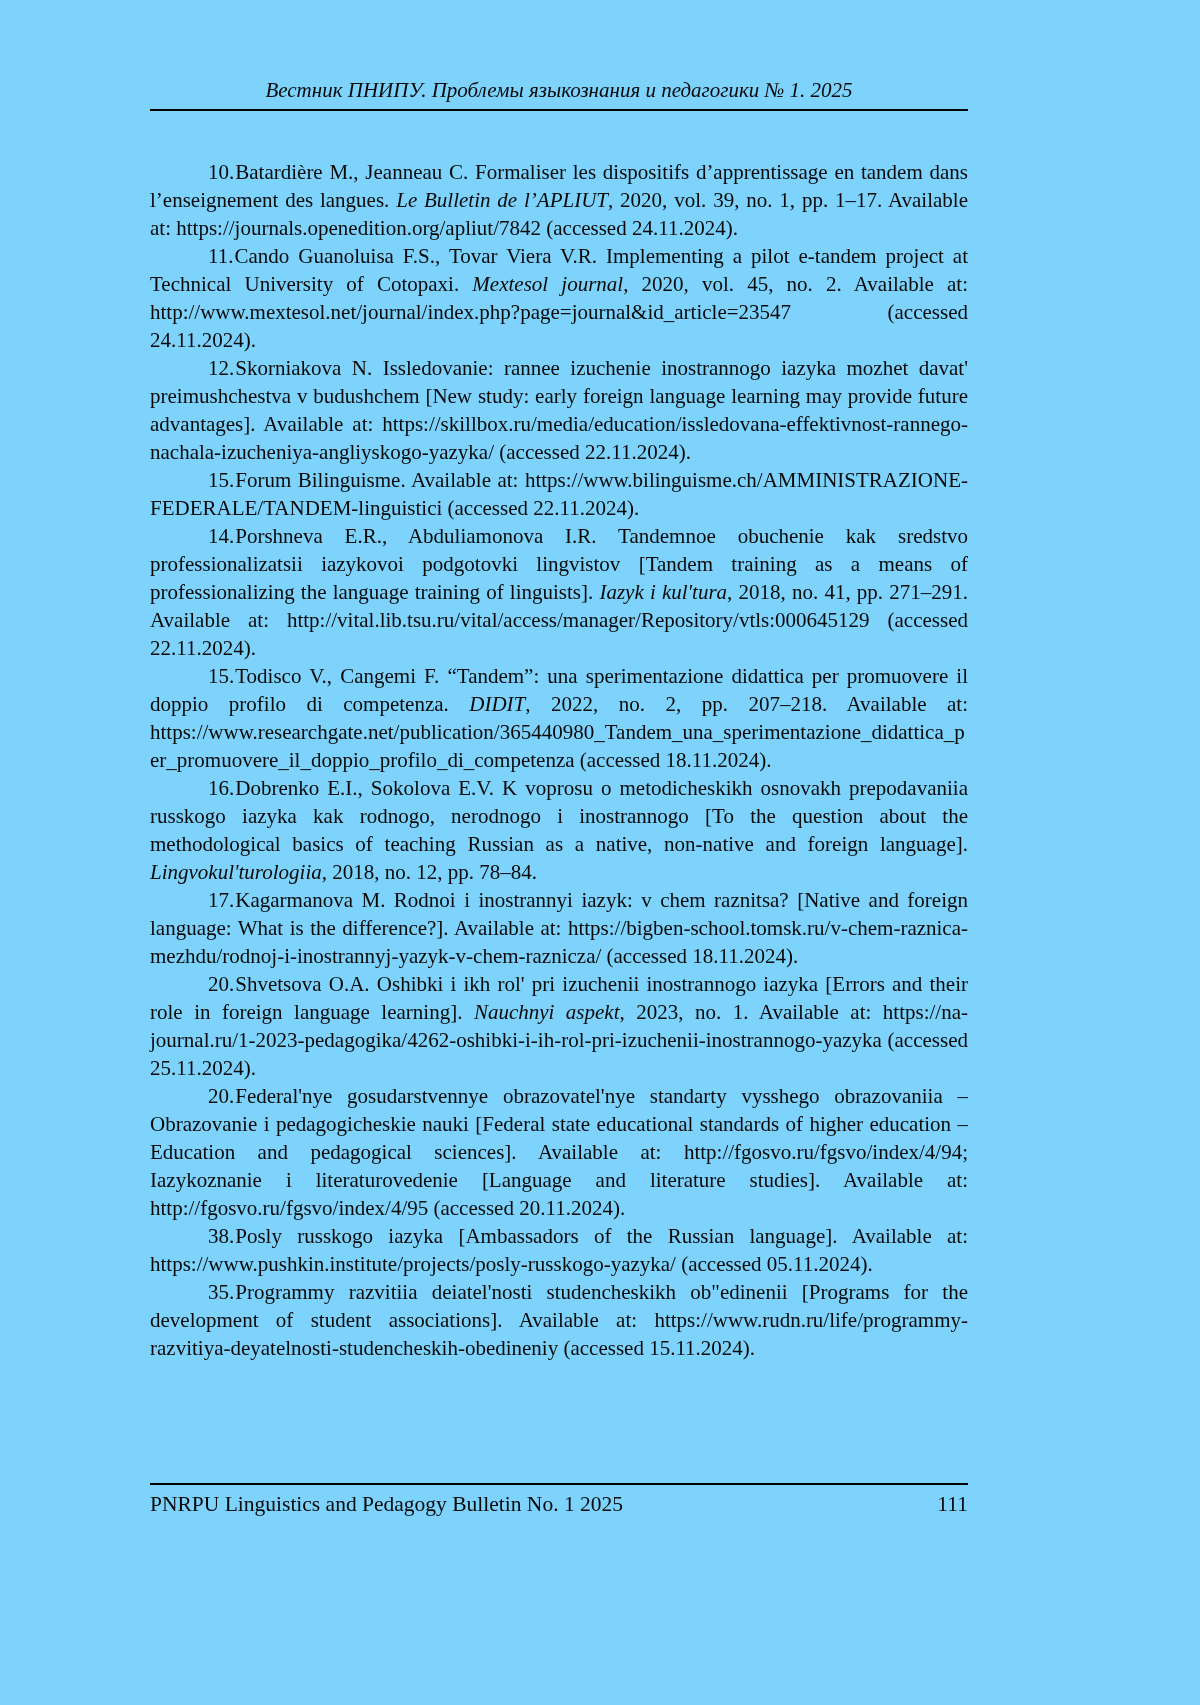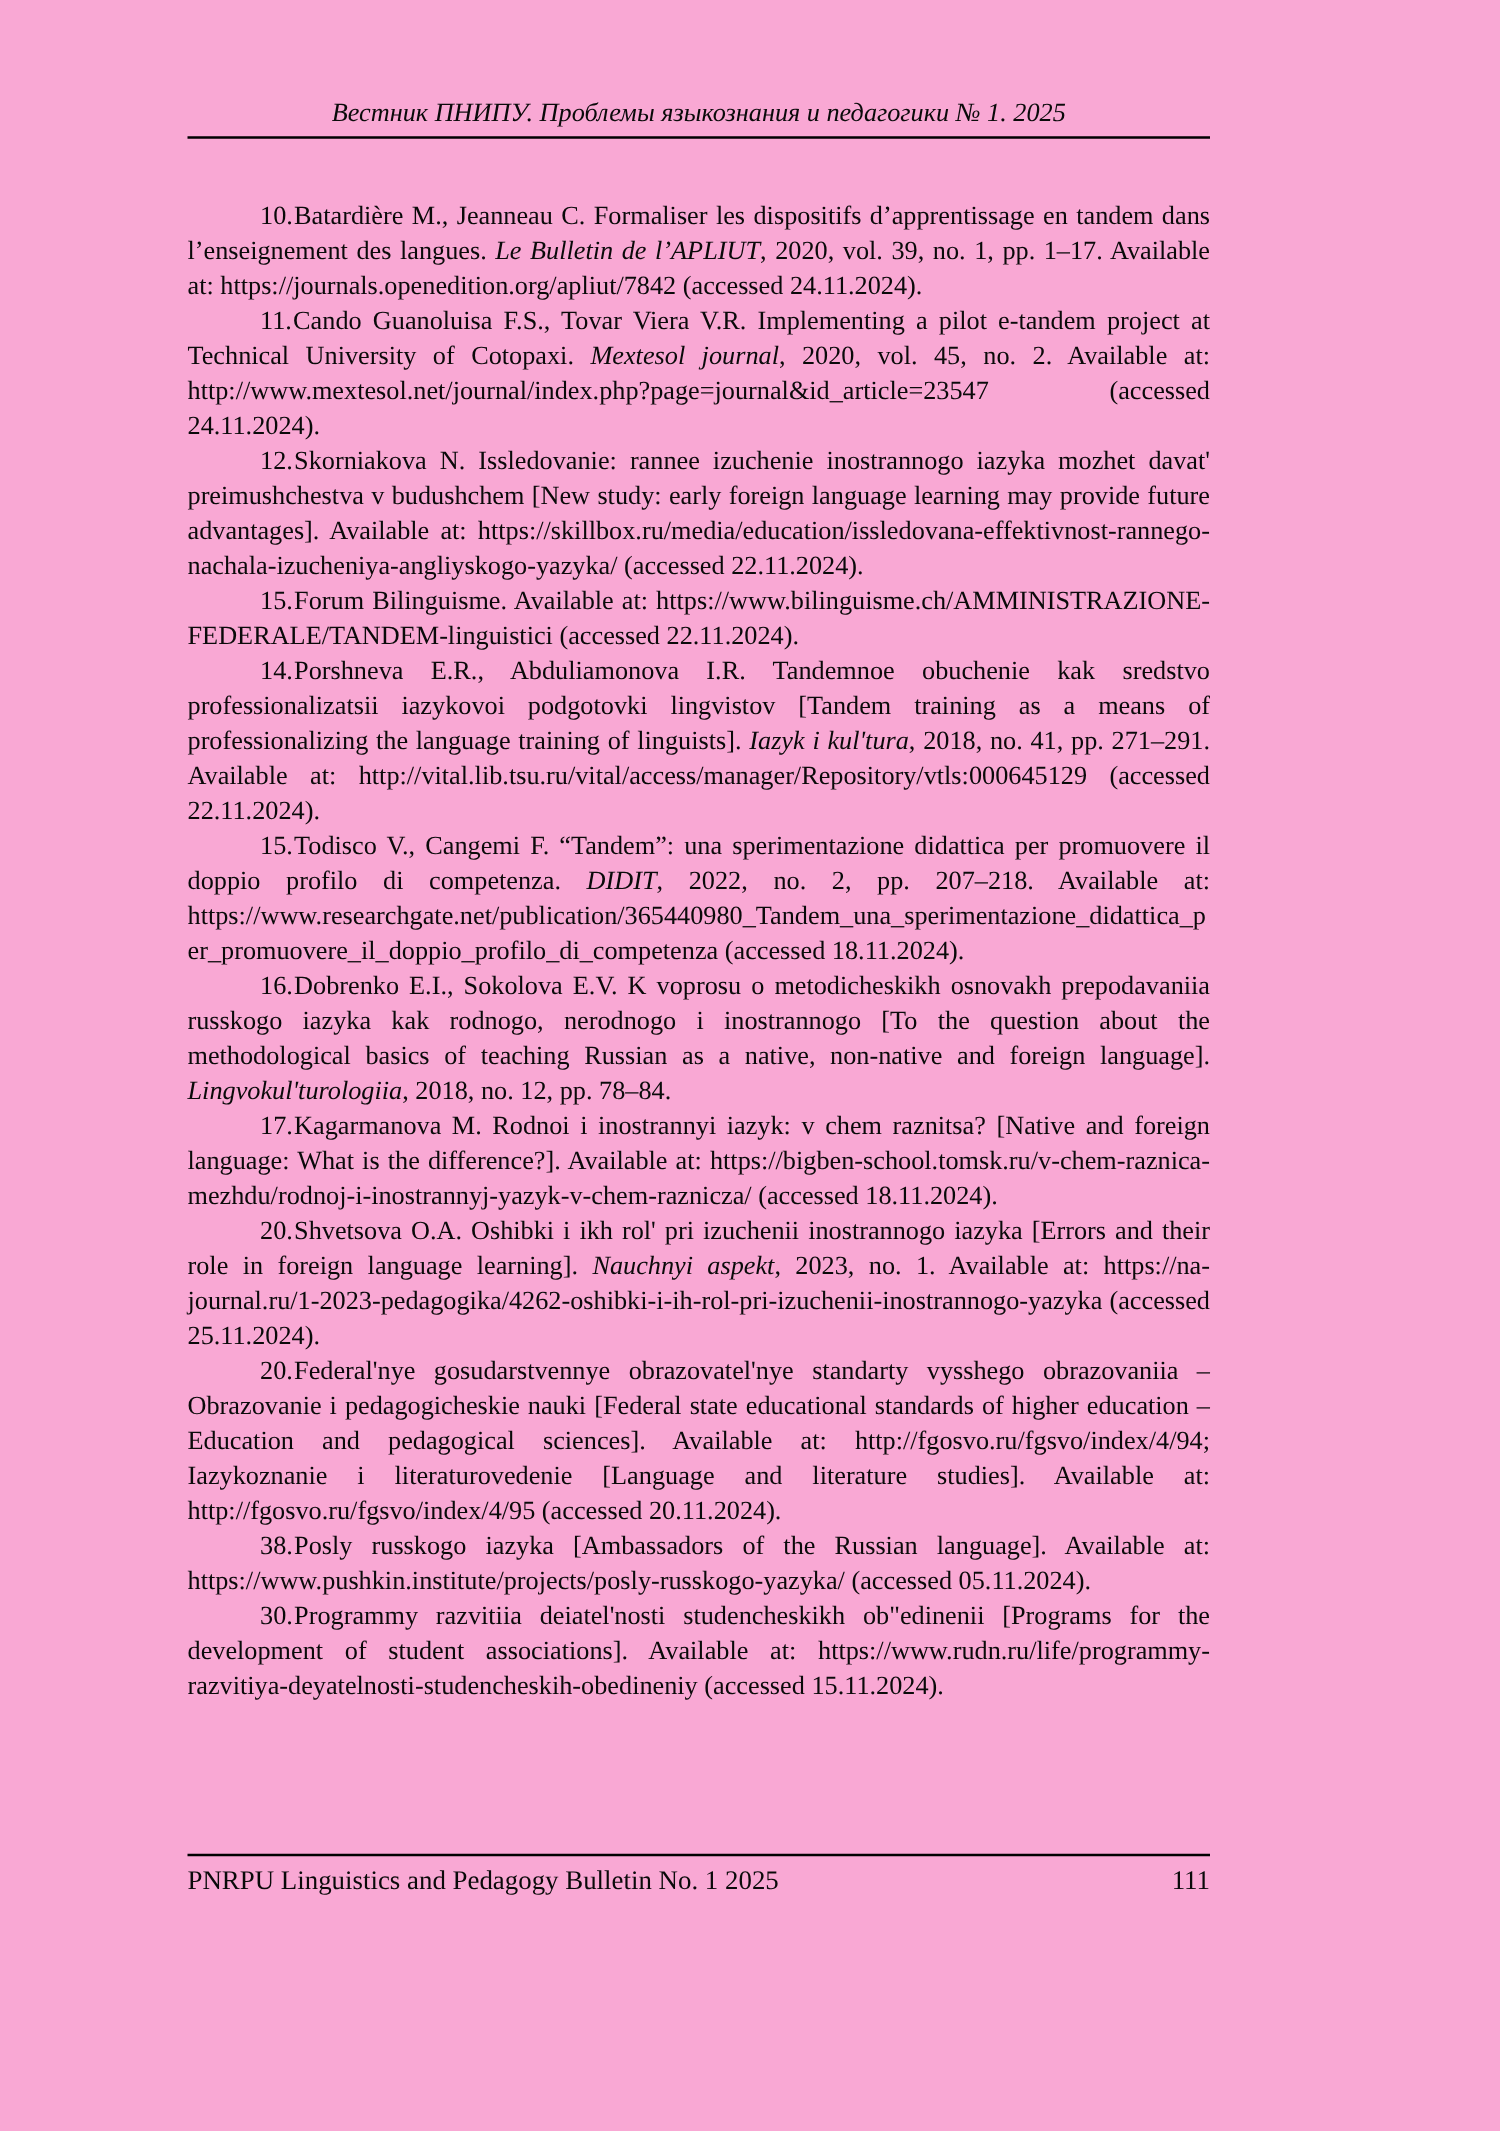--- a/index.html
+++ b/index.html
@@ -4,21 +4,21 @@
 <style>
   html, body {
     margin: 0;
     padding: 0;
     background: #ffffff;
   }
   .page {
     position: relative;
     width: 1200px;
     height: 1705px;
-    background: #f9a8d4;
+    background: #7dd3fc;
     color: #0a0a0a;
     font-family: "Liberation Serif", serif;
     overflow: hidden;
   }
   .header {
     position: absolute;
     top: 78px;
     left: 150px;
     width: 818px;
     text-align: center;
@@ -91,21 +91,21 @@
       <p class="ref"><span class="ref-num">11.</span><span>Cando Guanoluisa F.S., Tovar Viera V.R. Implementing a pilot e-tandem project at Technical University of Cotopaxi. </span><span class="it">Mextesol journal</span><span>, 2020, vol. 45, no. 2. Available at: http://www.mextesol.net/journal/index.php?page=journal&amp;id_article=23547 (accessed 24.11.2024).</span></p>
       <p class="ref"><span class="ref-num">12.</span><span>Skorniakova N. Issledovanie: rannee izuchenie inostrannogo iazyka mozhet davat' preimushchestva v budushchem [New study: early foreign language learning may provide future advantages]. Available at: https://skillbox.ru/media/education/issledovana-effektivnost-rannego-nachala-izucheniya-angliyskogo-yazyka/ (accessed 22.11.2024).</span></p>
       <p class="ref"><span class="ref-num">15.</span><span>Forum Bilinguisme. Available at: https://www.bilinguisme.ch/AMMINISTRAZIONE-FEDERALE/TANDEM-linguistici (accessed 22.11.2024).</span></p>
       <p class="ref"><span class="ref-num">14.</span><span>Porshneva E.R., Abduliamonova I.R. Tandemnoe obuchenie kak sredstvo professionalizatsii iazykovoi podgotovki lingvistov [Tandem training as a means of professionalizing the language training of linguists]. </span><span class="it">Iazyk i kul'tura</span><span>, 2018, no. 41, pp. 271–291. Available at: http://vital.lib.tsu.ru/vital/access/manager/Repository/vtls:000645129 (accessed 22.11.2024).</span></p>
       <p class="ref"><span class="ref-num">15.</span><span>Todisco V., Cangemi F. “Tandem”: una sperimentazione didattica per promuovere il doppio profilo di competenza. </span><span class="it">DIDIT</span><span>, 2022, no. 2, pp. 207–218. Available at: https://www.researchgate.net/publication/365440980_Tandem_una_sperimentazione_didattica_per_promuovere_il_doppio_profilo_di_competenza (accessed 18.11.2024).</span></p>
       <p class="ref"><span class="ref-num">16.</span><span>Dobrenko E.I., Sokolova E.V. K voprosu o metodicheskikh osnovakh prepodavaniia russkogo iazyka kak rodnogo, nerodnogo i inostrannogo [To the question about the methodological basics of teaching Russian as a native, non-native and foreign language]. </span><span class="it">Lingvokul'turologiia</span><span>, 2018, no. 12, pp. 78–84.</span></p>
       <p class="ref"><span class="ref-num">17.</span><span>Kagarmanova M. Rodnoi i inostrannyi iazyk: v chem raznitsa? [Native and foreign language: What is the difference?]. Available at: https://bigben-school.tomsk.ru/v-chem-raznica-mezhdu/rodnoj-i-inostrannyj-yazyk-v-chem-raznicza/ (accessed 18.11.2024).</span></p>
       <p class="ref"><span class="ref-num">20.</span><span>Shvetsova O.A. Oshibki i ikh rol' pri izuchenii inostrannogo iazyka [Errors and their role in foreign language learning]. </span><span class="it">Nauchnyi aspekt</span><span>, 2023, no. 1. Available at: https://na-journal.ru/1-2023-pedagogika/4262-oshibki-i-ih-rol-pri-izuchenii-inostrannogo-yazyka (accessed 25.11.2024).</span></p>
       <p class="ref"><span class="ref-num">20.</span><span>Federal'nye gosudarstvennye obrazovatel'nye standarty vysshego obrazovaniia – Obrazovanie i pedagogicheskie nauki [Federal state educational standards of higher education – Education and pedagogical sciences]. Available at: http://fgosvo.ru/fgsvo/index/4/94; Iazykoznanie i literaturovedenie [Language and literature studies]. Available at: http://fgosvo.ru/fgsvo/index/4/95 (accessed 20.11.2024).</span></p>
       <p class="ref"><span class="ref-num">38.</span><span>Posly russkogo iazyka [Ambassadors of the Russian language]. Available at: https://www.pushkin.institute/projects/posly-russkogo-yazyka/ (accessed 05.11.2024).</span></p>
-      <p class="ref"><span class="ref-num">30.</span><span>Programmy razvitiia deiatel'nosti studencheskikh ob"edinenii [Programs for the development of student associations]. Available at: https://www.rudn.ru/life/programmy-razvitiya-deyatelnosti-studencheskih-obedineniy (accessed 15.11.2024).</span></p>
+      <p class="ref"><span class="ref-num">35.</span><span>Programmy razvitiia deiatel'nosti studencheskikh ob"edinenii [Programs for the development of student associations]. Available at: https://www.rudn.ru/life/programmy-razvitiya-deyatelnosti-studencheskih-obedineniy (accessed 15.11.2024).</span></p>
     </div>
 
   <div class="footer">
     <div class="footer-rule"></div>
     <div class="footer-row">
       <span class="footer-journal">PNRPU Linguistics and Pedagogy Bulletin No. 1 2025</span>
       <span class="footer-page">111</span>
     </div>
   </div>
 

